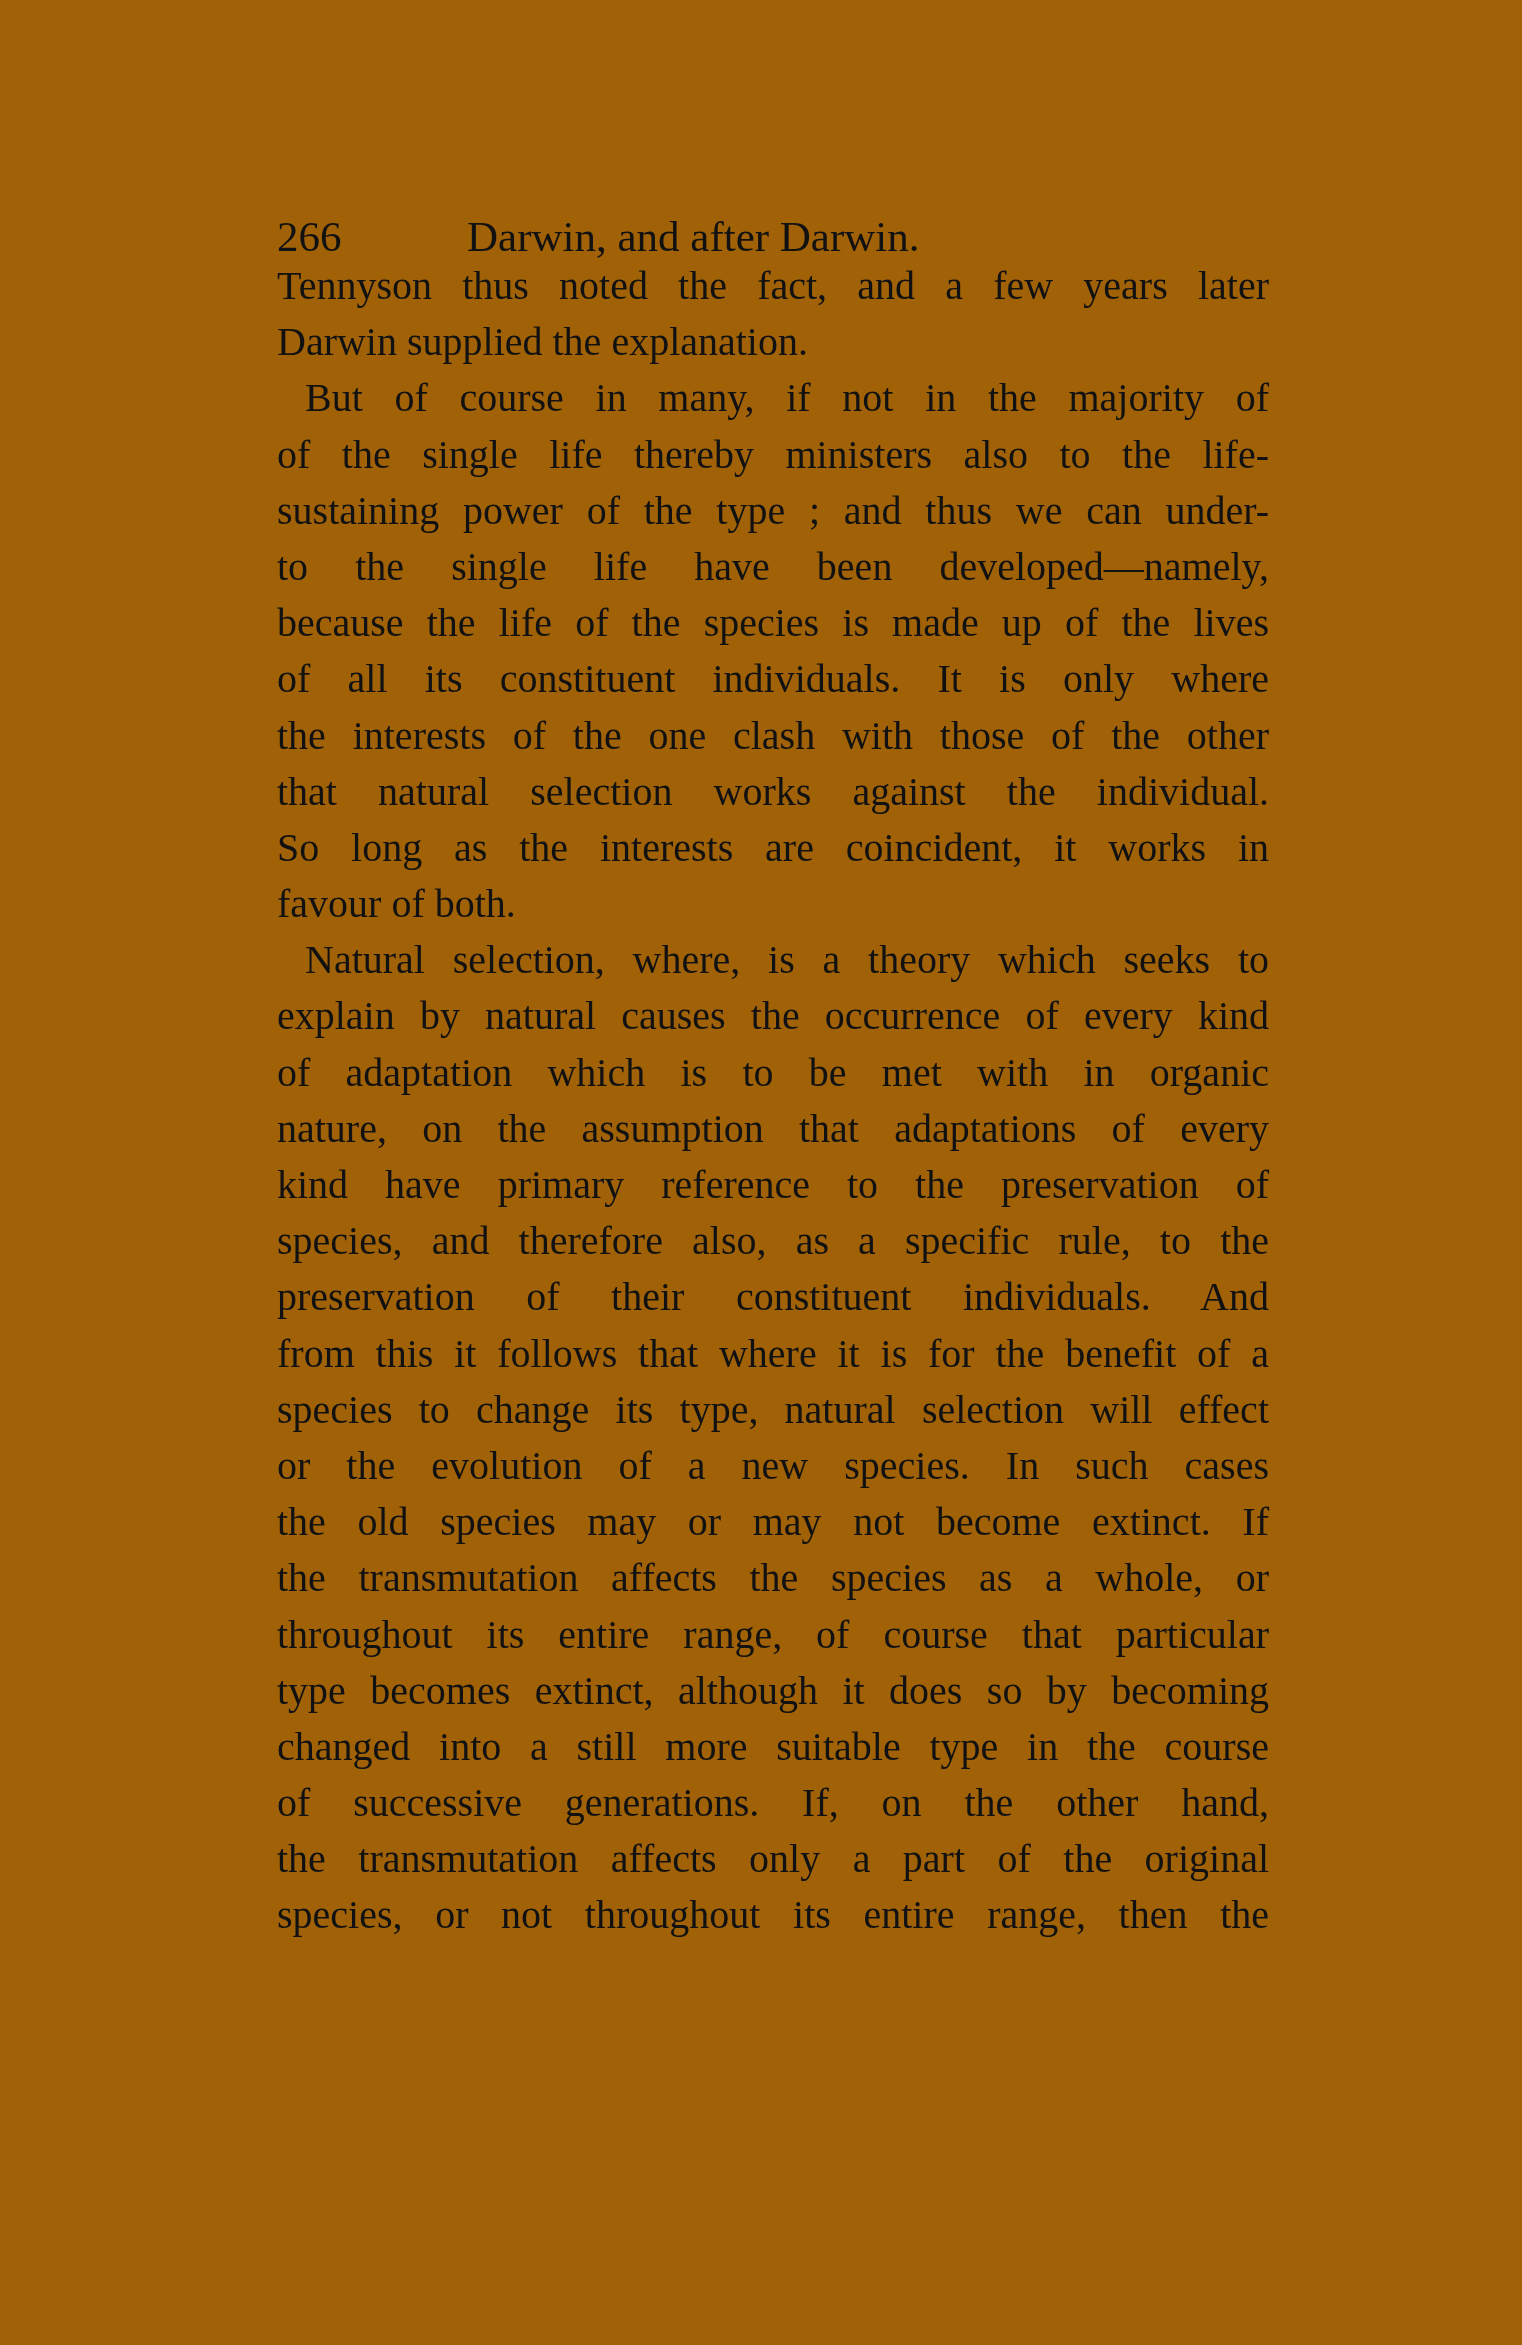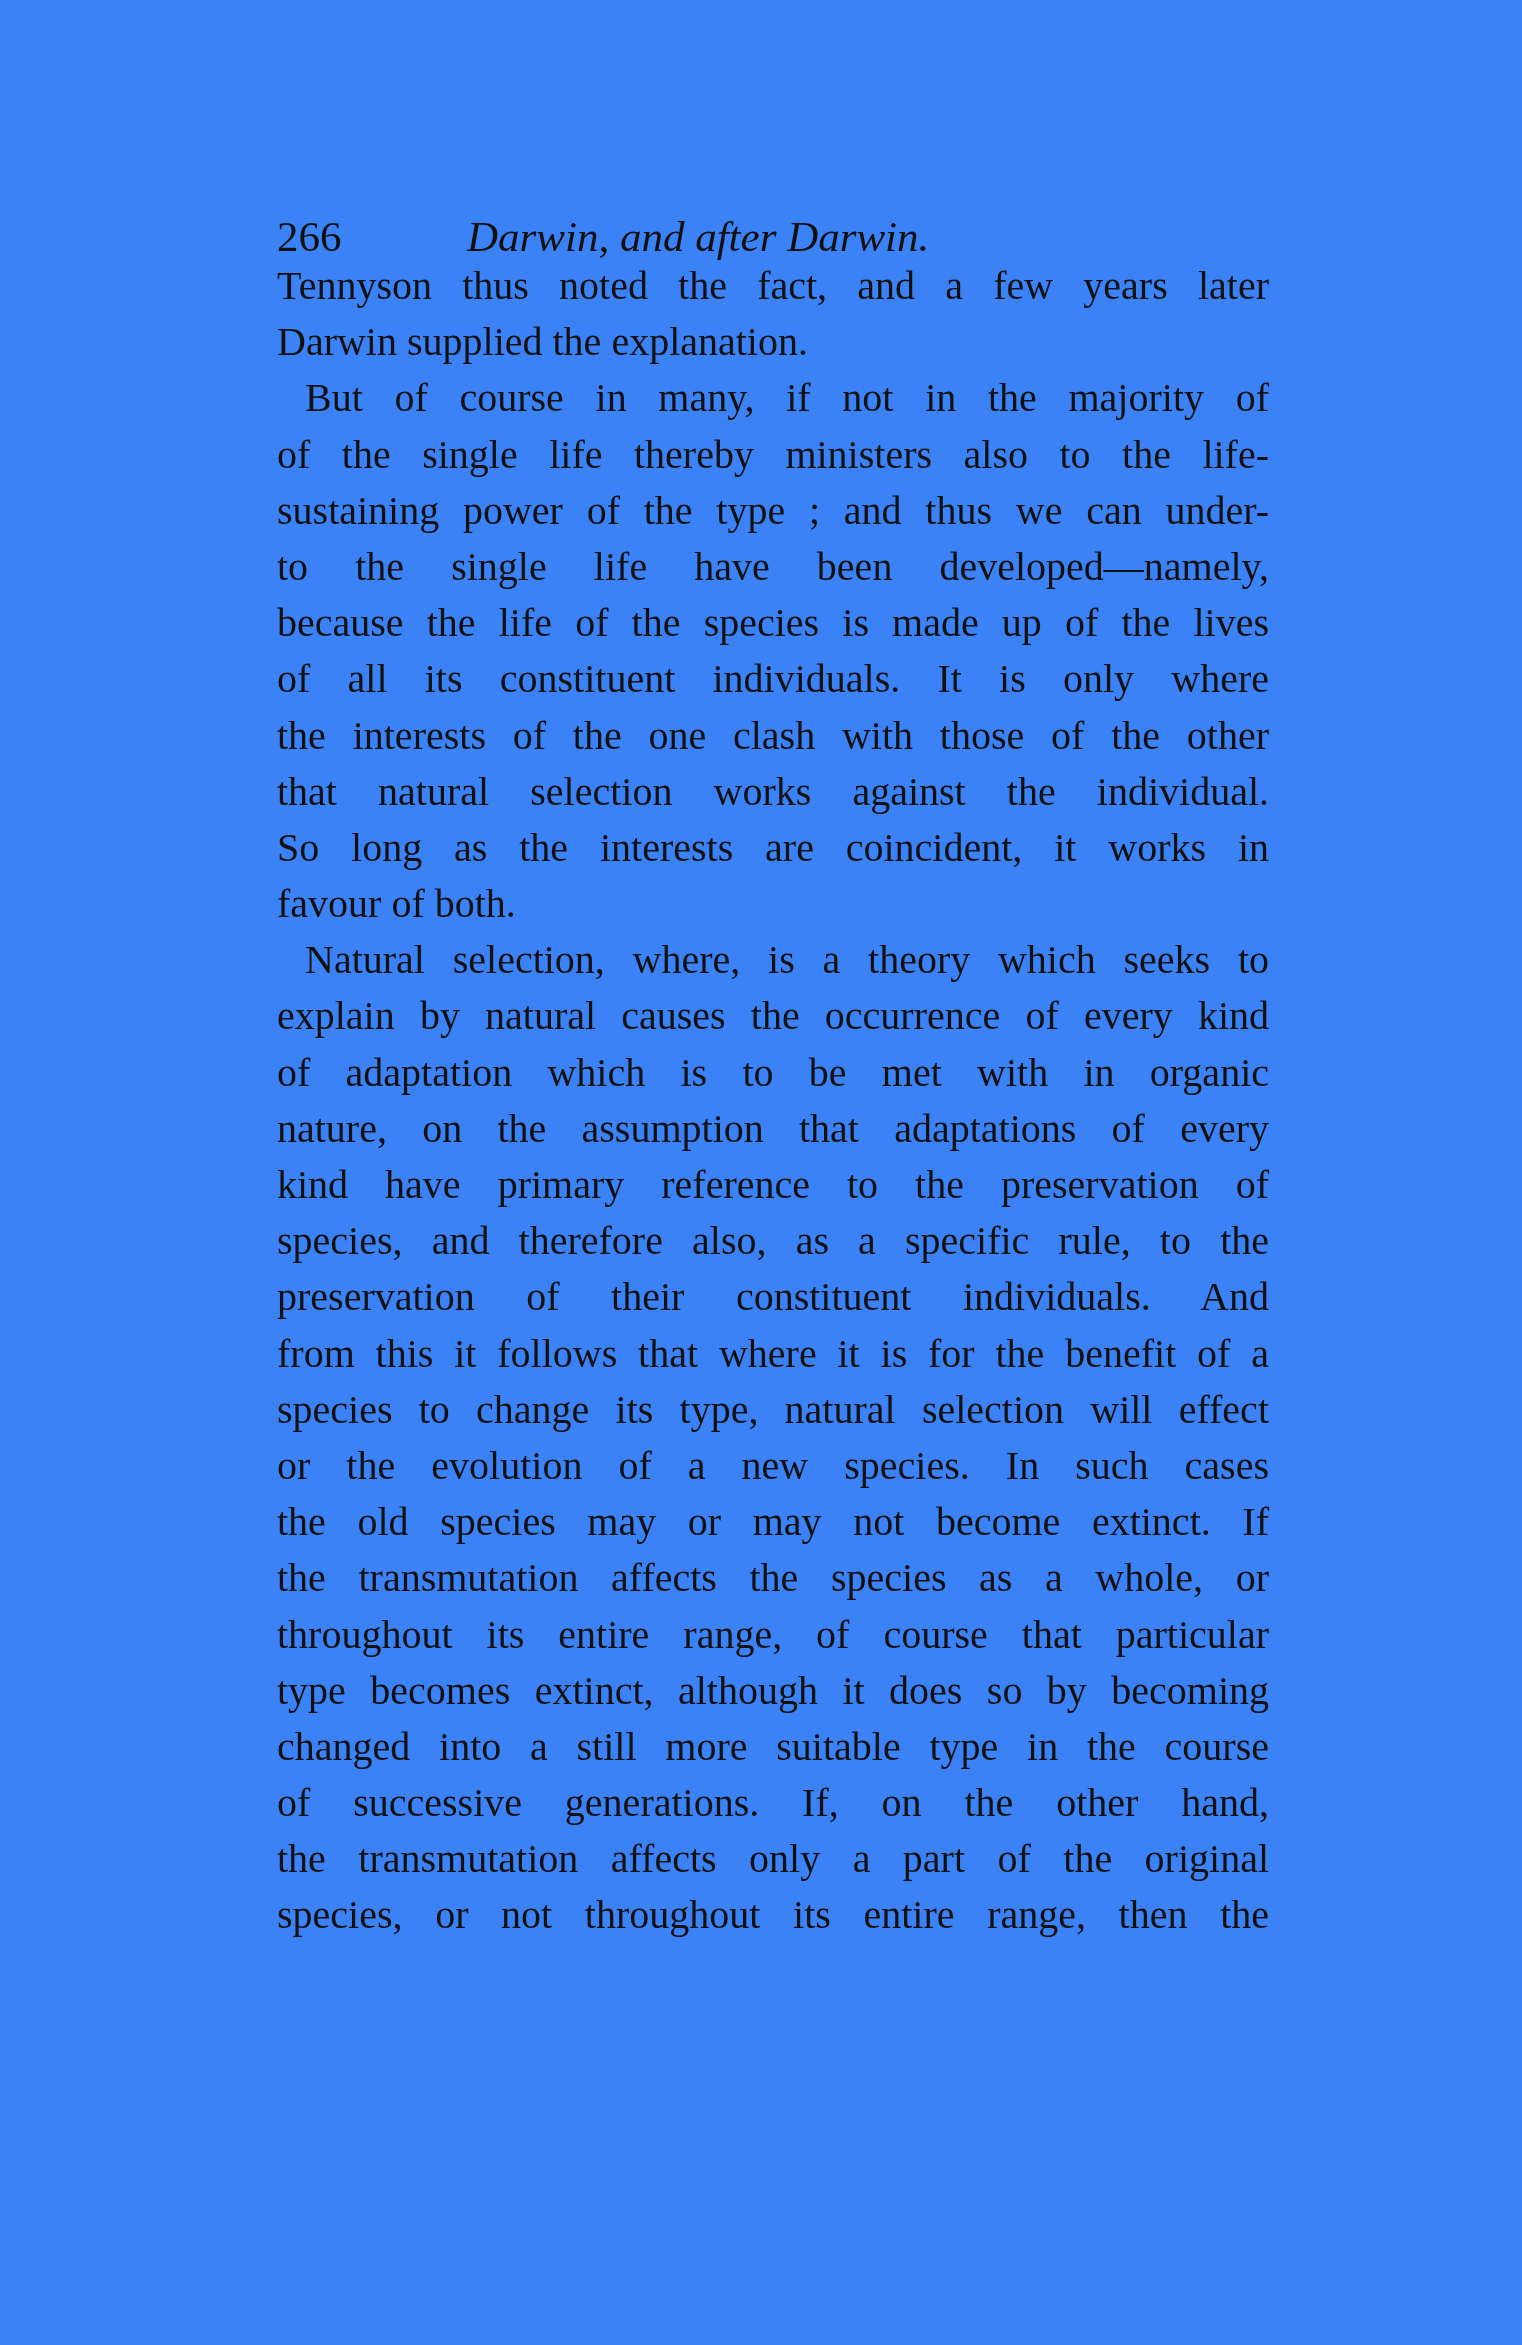--- a/index.html
+++ b/index.html
@@ -1,21 +1,21 @@
 <!DOCTYPE html>
 <html><head>
 <meta charset="utf-8">
 <style>
   html, body { margin:0; padding:0; background:#ffffff; }
   body { width:1522px; height:2345px; position:relative; overflow:hidden;
          font-family: "Liberation Serif", "DejaVu Serif", serif; color:#111; }
-  .page { position:absolute; left:0; top:0; width:1522px; height:2345px; background:#3b82f6; }
+  .page { position:absolute; left:0; top:0; width:1522px; height:2345px; background:#a16207; }
   .header { position:absolute; left:277px; top:212px; width:1000px; height:50px; font-size:43px; }
   .pnum { position:absolute; left:0; top:0; }
-  .rtitle { position:absolute; left:190px; top:0; font-style:italic; }
+  .rtitle { position:absolute; left:190px; top:0; }
   .body { position:absolute; left:277px; top:258px; width:992px; }
   .line { display:block; height:56.2px; line-height:56.2px; font-size:40px;
           text-align:justify; text-align-last:justify; white-space:nowrap; overflow:visible; }
   .line.last { text-align-last:left;font-family:Liberation Serif, serif; }
   .line.indent { padding-left:28px; }
   .line span.it { }
 </style>
 </head>
 <body>
 

